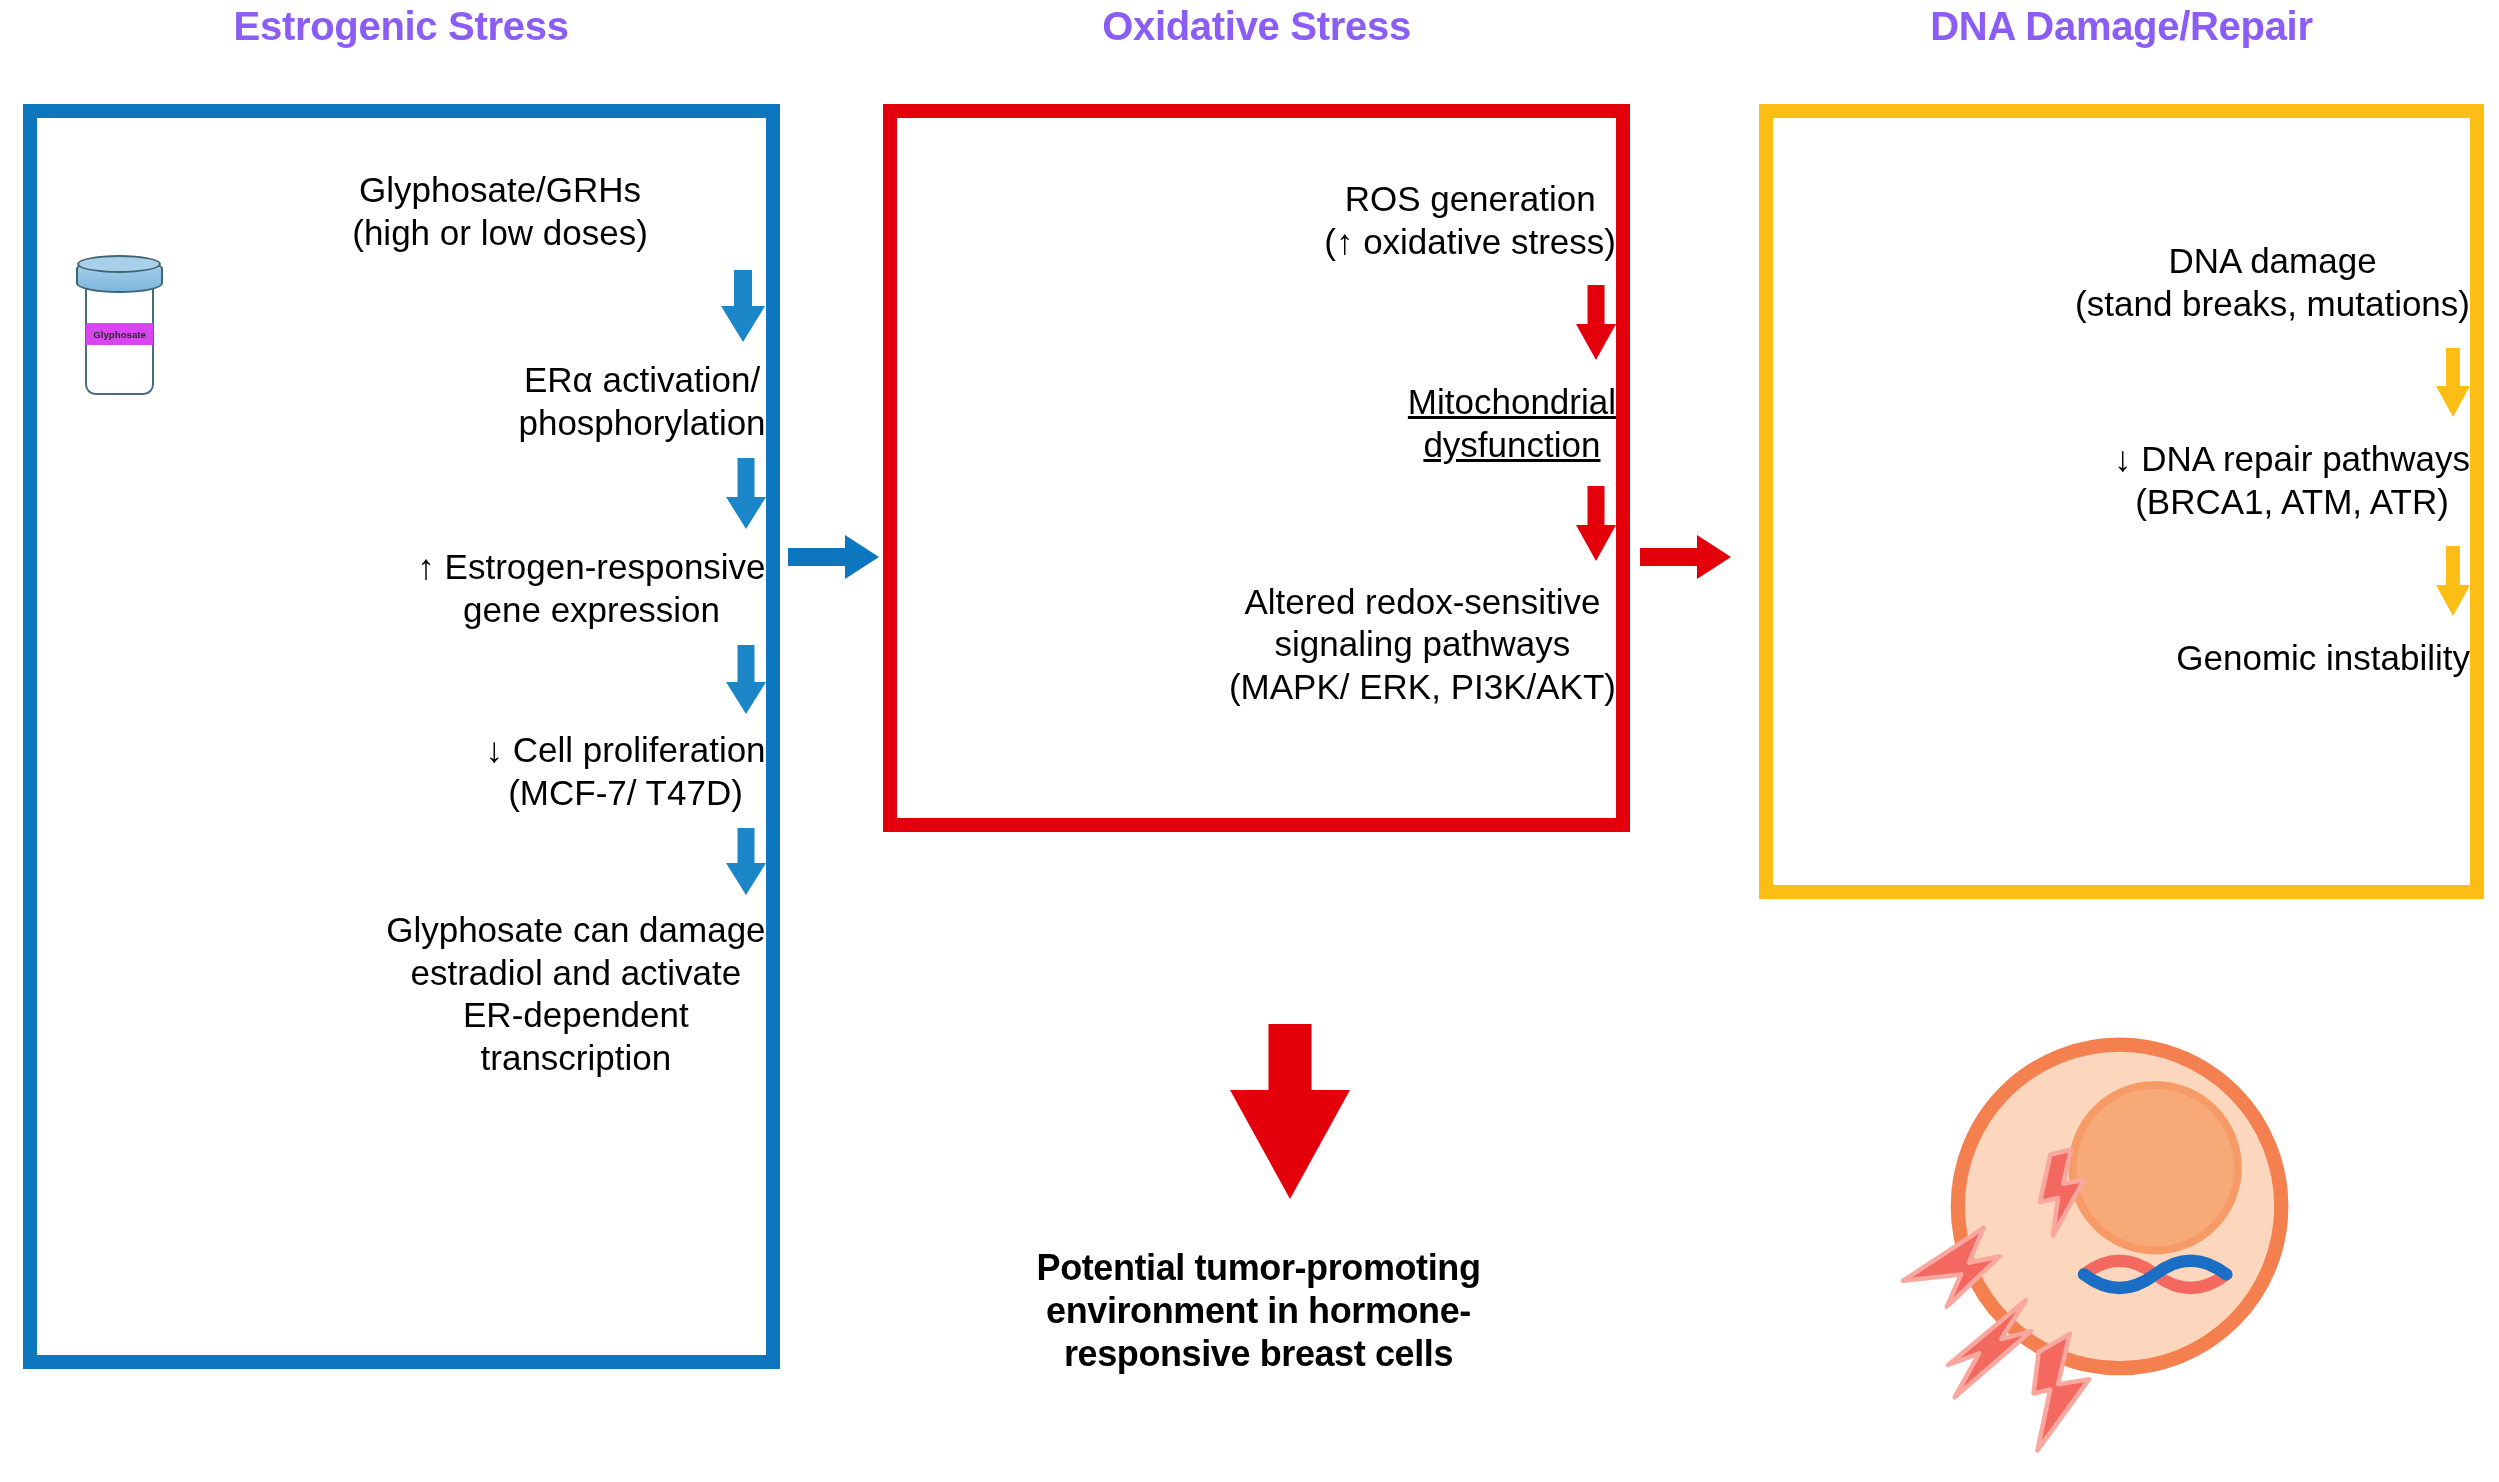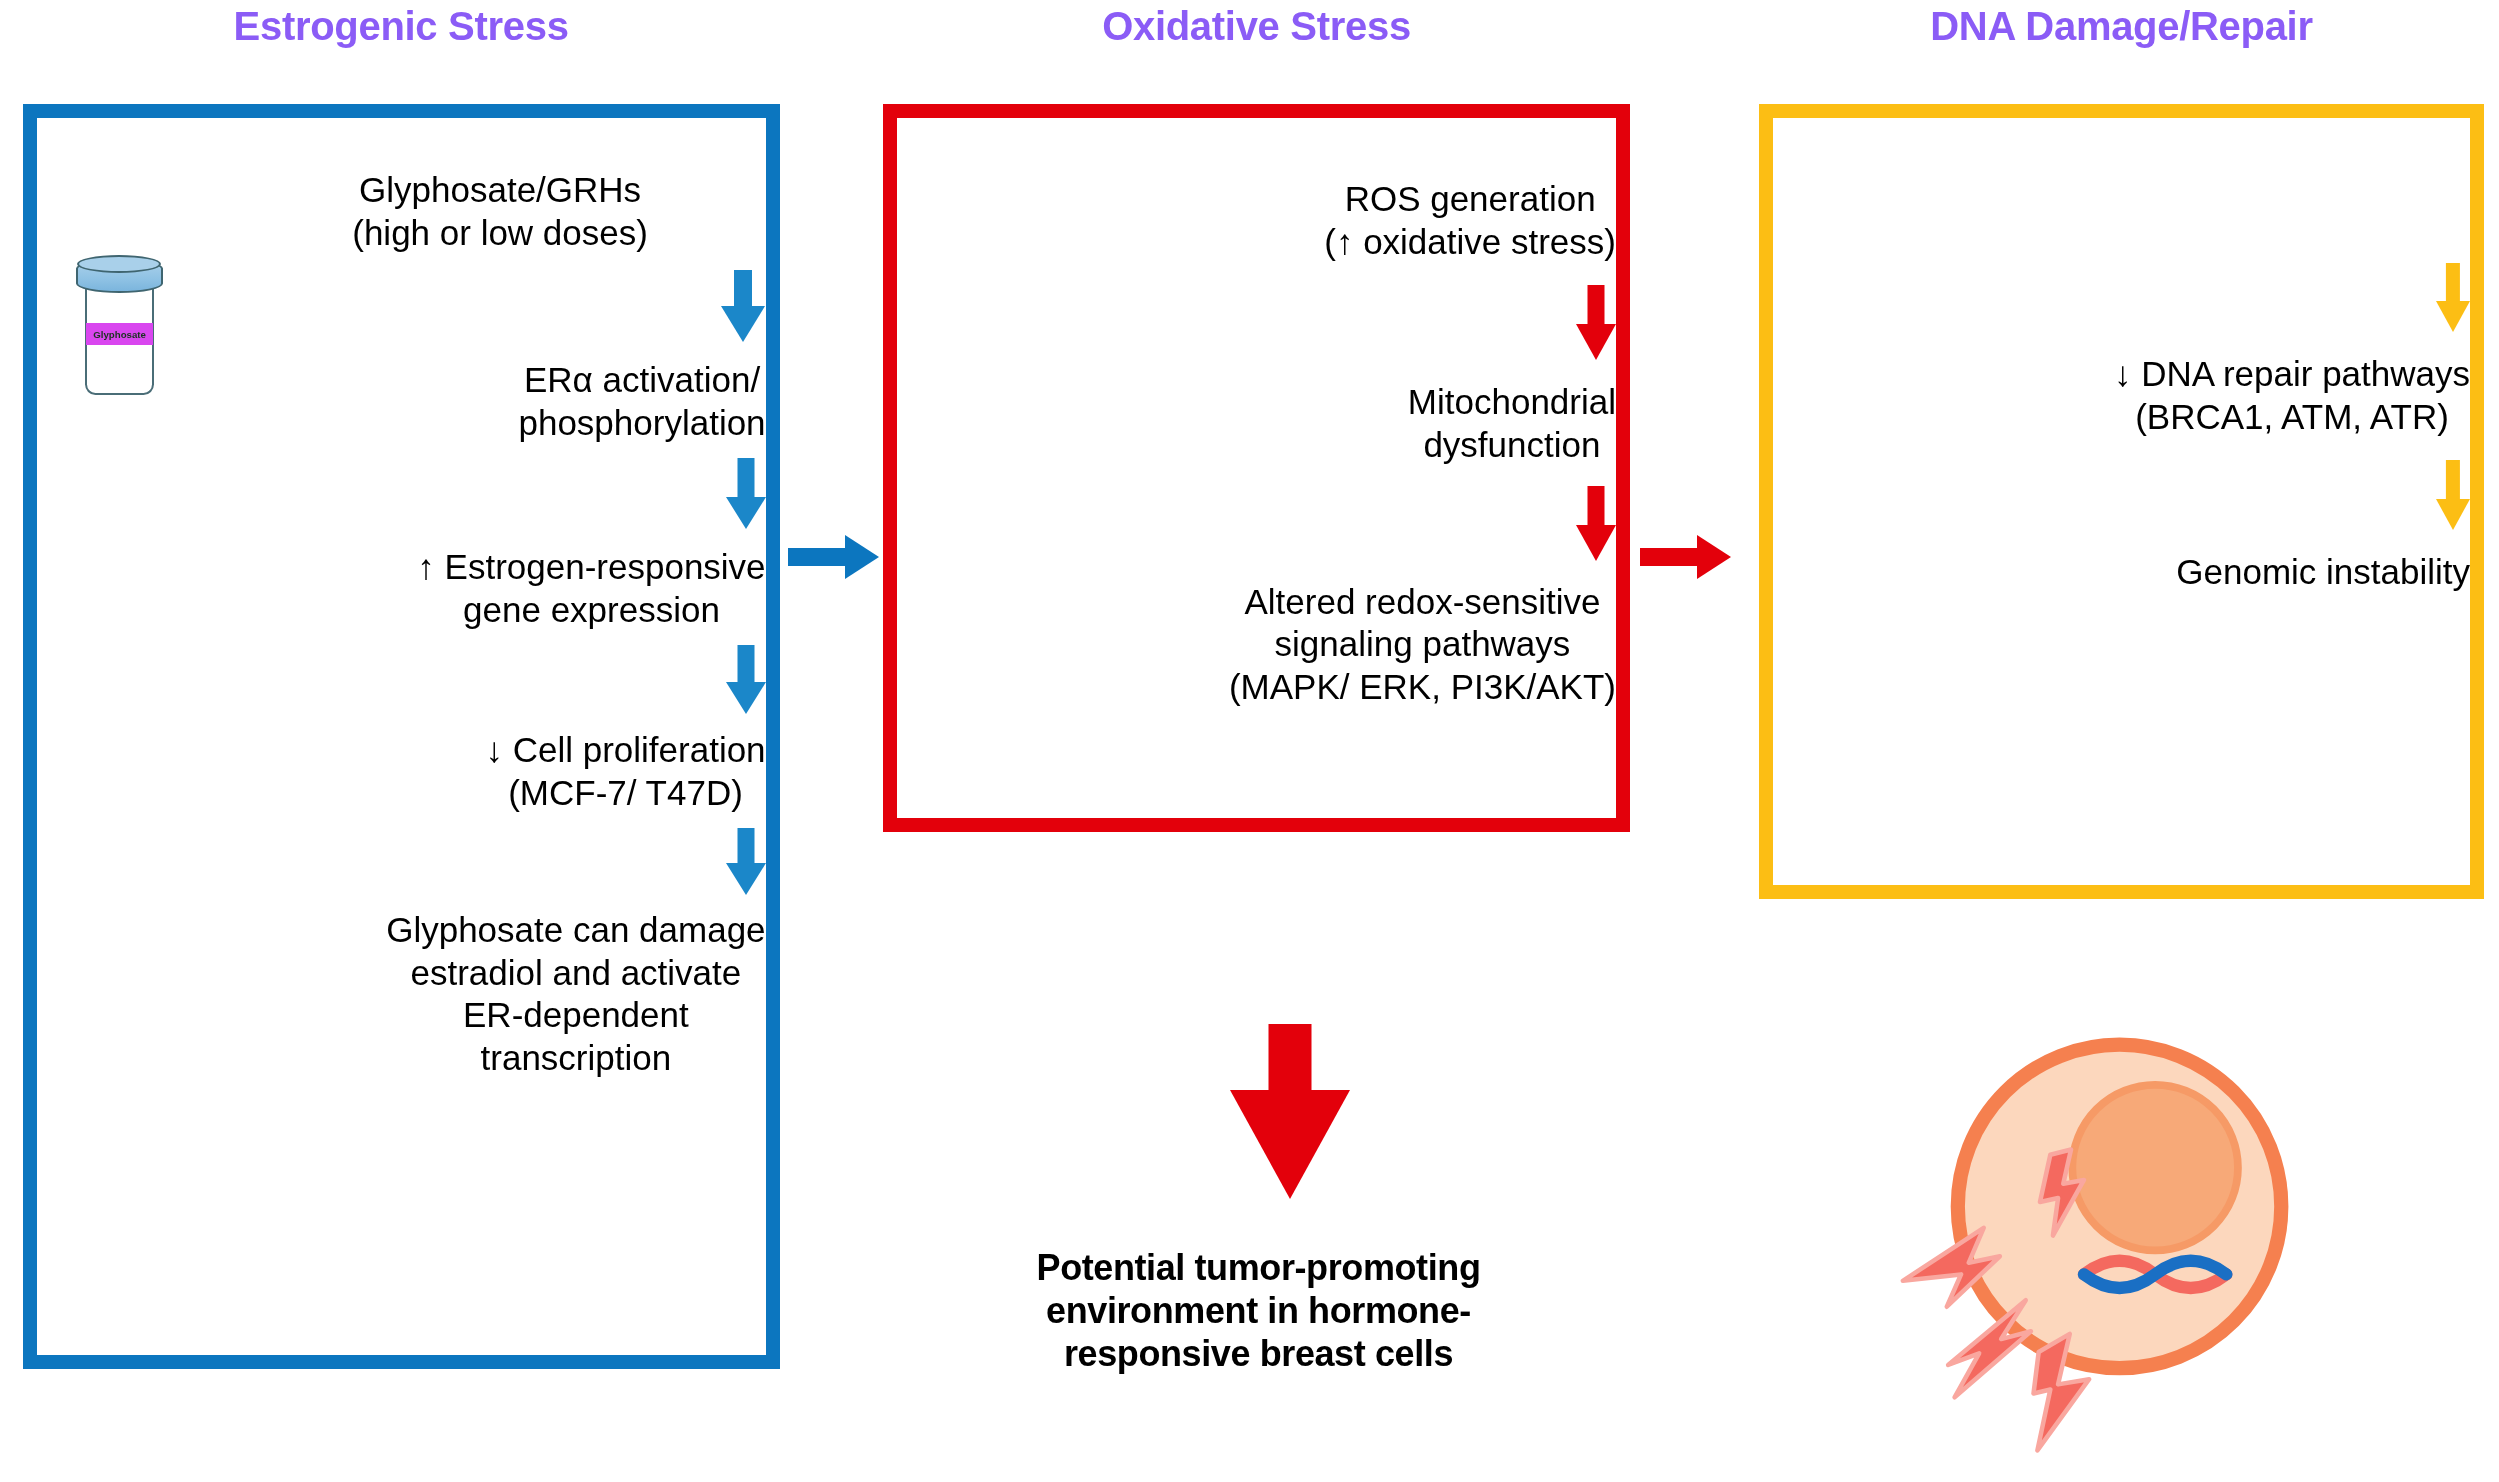--- a/index.html
+++ b/index.html
@@ -228,21 +228,21 @@
 
     <div class="node">ROS generation
 (↑ oxidative stress)</div>
 
     <div class="v-arrow" style="width:40px; height:75px; margin-top:22px;">
       <div class="shaft" style="width:17px; height:41px; background:#e3000b;"></div>
       <div class="head" style="border-left-width:20px; border-right-width:20px;
            border-top-width:36px; border-top-color:#e3000b;"></div>
     </div>
 
-    <div class="node" style="margin-top:21px;">Mitochondrial
+    <div class="node" style="margin-top:21px;text-decoration:underline;">Mitochondrial
 dysfunction</div>
 
     <div class="v-arrow" style="width:40px; height:75px; margin-top:19.4px;">
       <div class="shaft" style="width:17px; height:41px; background:#e3000b;"></div>
       <div class="head" style="border-left-width:20px; border-right-width:20px;
            border-top-width:36px; border-top-color:#e3000b;"></div>
     </div>
 
     <div class="node" style="margin-top:19.4px;">Altered redox-sensitive
 signaling pathways
@@ -257,20 +257,22 @@
 </div>
 
 <div class="node bold" style="position:absolute; left:906px; top:1217px; width:705px; font-size:36px;margin-top:29px;">Potential tumor-promoting
 environment in hormone-
 responsive breast cells</div>
 
 <div class="panel panel-yellow" style="left:1759px; top:104px; width:725px; height:795px;">
 
   <div class="flowline" style="top:98px;">
 
+    <div class="node">DNA damage
+(stand breaks, mutations)</div>
 
     <div class="v-arrow" style="width:35px; height:69px; margin-top:23px;">
       <div class="shaft" style="width:14.2px; height:39px; background:#fcbe14;"></div>
       <div class="head" style="border-left-width:17.5px; border-right-width:17.5px;
            border-top-width:31px; border-top-color:#fcbe14;"></div>
     </div>
 
     <div class="node" style="margin-top:21px;">↓ DNA repair pathways
 (BRCA1, ATM, ATR)</div>
 

